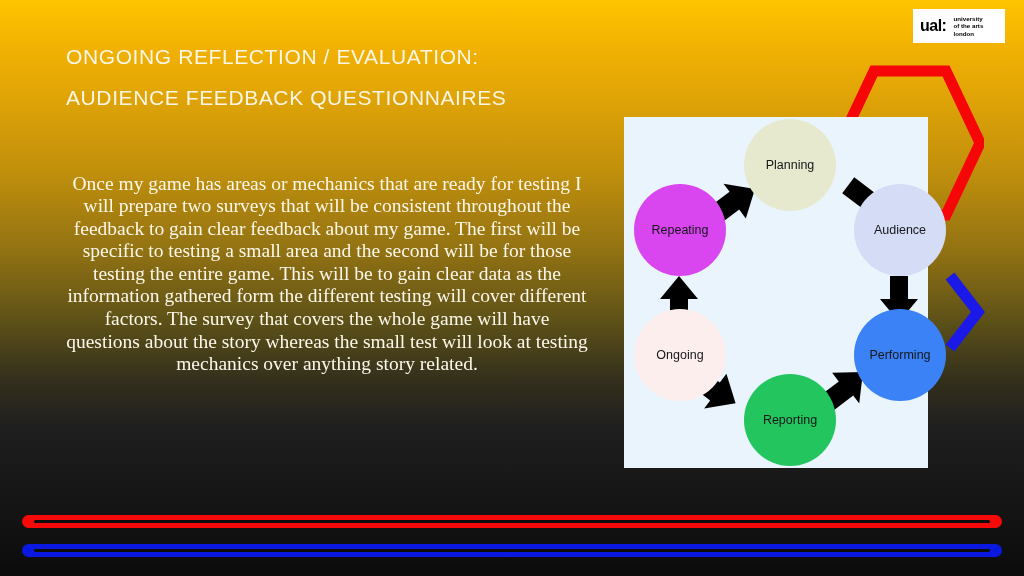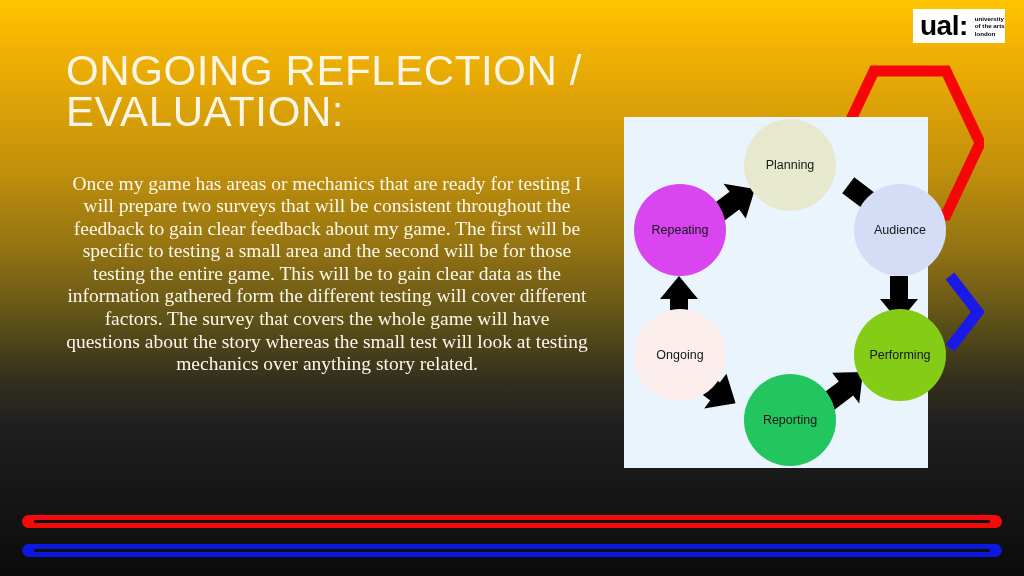--- a/index.html
+++ b/index.html
@@ -52,21 +52,21 @@
     height: 34px;
     background: #ffffff;
     display: flex;
     align-items: center;
     padding: 0 0 0 7px;
     box-sizing: border-box;
   }
   .ual-mark {
     font-family: "Liberation Sans", sans-serif;
     font-weight: bold;
-    font-size: 28px;
+    font-size: 16px;
     line-height: 20px;
     letter-spacing: -0.5px;
     color: #000;
     margin-right: 7px;
   }
   .ual-sub {
     font-family: "Liberation Sans", sans-serif;
     font-size: 6.2px;
     line-height: 7.4px;
     color: #000;
@@ -74,21 +74,21 @@
     letter-spacing: 0px;
   }
 
   
   .title {
     position: absolute;
     left: 66px;
     top: 22px;
     width: 680px;
     font-family: "Liberation Sans", sans-serif;
-    font-size: 42px;
+    font-size: 21px;
     line-height: 41px;
     letter-spacing: 0.6px;
     color: #fdf6e6;
     font-weight: normal;
     text-transform: uppercase;
   }
   .title .line { display: block; }
 
   
   .body-text {
@@ -169,20 +169,21 @@
     <span class="ual-mark">ual:</span>
     <span class="ual-sub">
       <span>university</span><br>
       <span>of the arts</span><br>
       <span>london</span>
     </span>
   </div>
 
   <h1 class="title">
     <span class="line">Ongoing reflection / evaluation:</span>
+    <span class="line">Audience feedback questionnaires</span>
   </h1>
 
   <p class="body-text">Once my game has areas or mechanics that are ready for testing I will prepare two surveys that will be consistent throughout the feedback to gain clear feedback about my game. The first will be specific to testing a small area and the second will be for those testing the entire game. This will be to gain clear data as the information gathered form the different testing will cover different factors. The survey that covers the whole game will have questions about the story whereas the small test will look at testing mechanics over anything story related.</p>
 
   <div class="diagram-panel">
 
     <svg class="arrow-layer" viewBox="0 0 331 351">
 
       <polygon fill="#000000" points="216,73 246,73 246,63 268,86 243,104 243,93 216,93" transform="rotate(37 242 88)"></polygon>
 
@@ -198,21 +199,21 @@
     </svg>
 
     <div class="node" style="left:120px; top:2px; width:92px; height:92px; background:#e7e9cf;">
       <span>Planning</span>
     </div>
 
     <div class="node" style="left:230px; top:67px; width:92px; height:92px; background:#d5dcf6;">
       <span>Audience</span>
     </div>
 
-    <div class="node" style="left:230px; top:192px; width:92px; height:92px; background:#84cc16;">
+    <div class="node" style="left:230px; top:192px; width:92px; height:92px; background:#3b82f6;">
       <span>Performing</span>
     </div>
 
     <div class="node" style="left:120px; top:257px; width:92px; height:92px; background:#22c55e;">
       <span>Reporting</span>
     </div>
 
     <div class="node" style="left:10px; top:192px; width:92px; height:92px; background:#fdeeee;">
       <span>Ongoing</span>
     </div>

